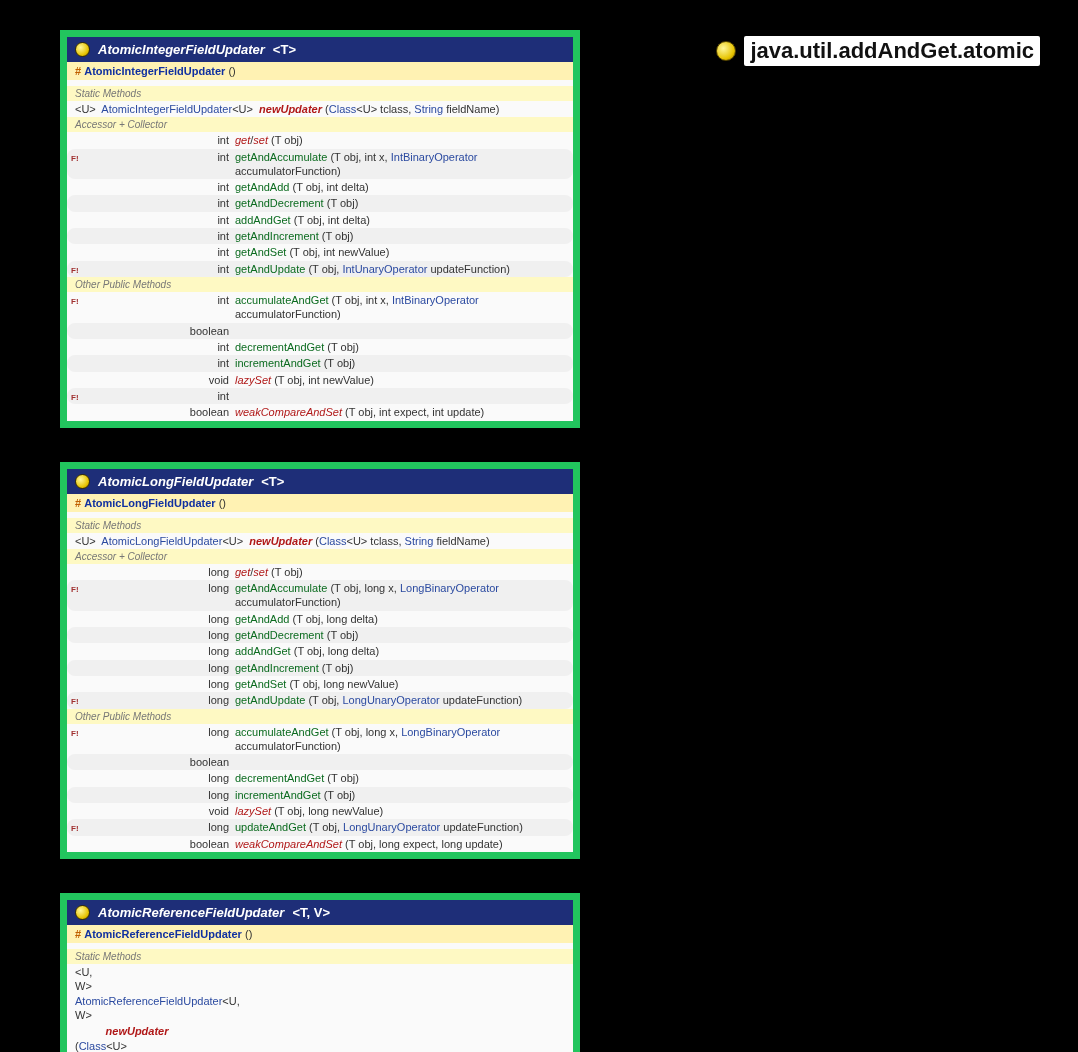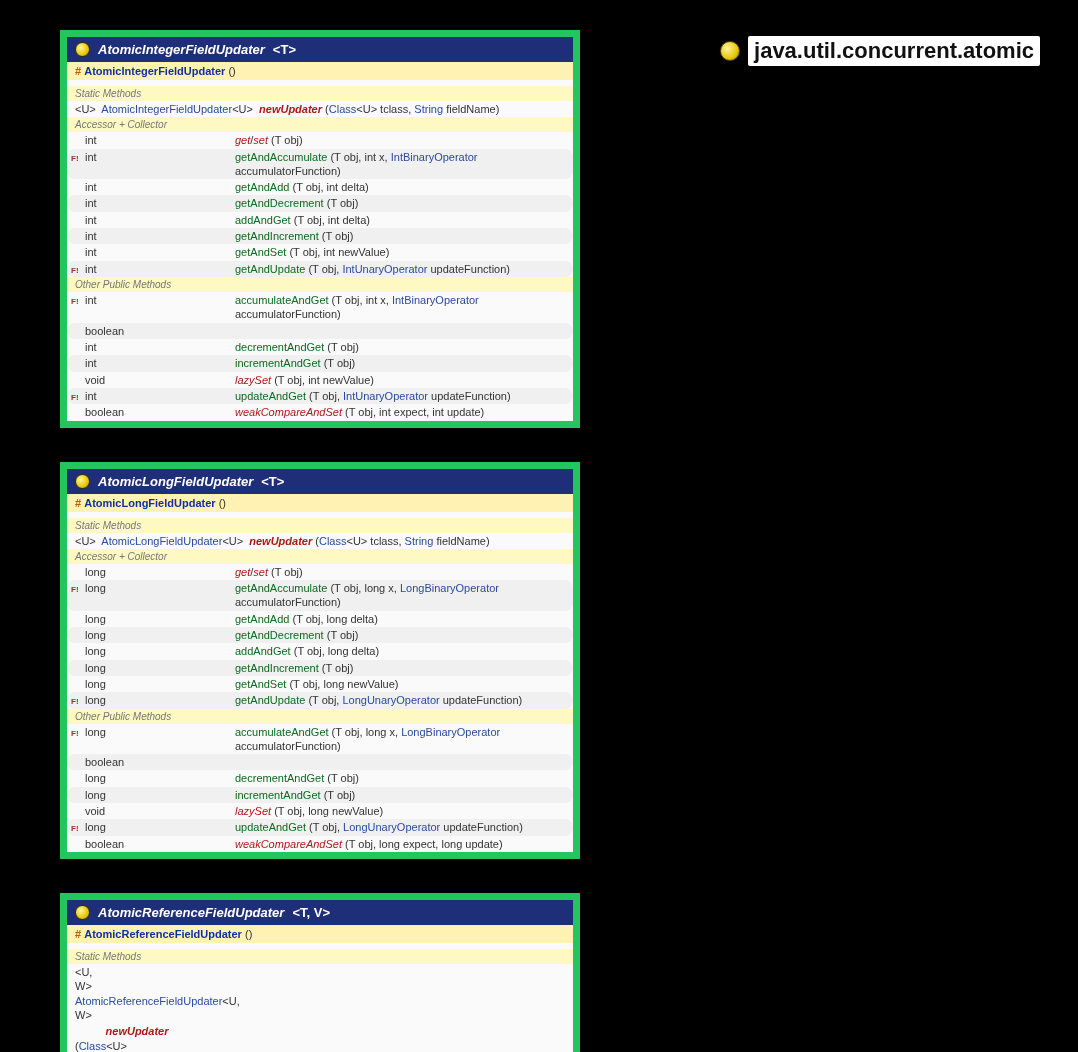--- a/index.html
+++ b/index.html
@@ -84,35 +84,35 @@
     border-radius: 8px;
   }
   .row.alt { background: #f0f0f0; }
   .row.static-row { grid-template-columns: 1fr; padding-left: 8px; padding-right: 8px; }
   .flag {
     font-size: 8px;
     font-weight: 700;
     color: #a03030;
     letter-spacing: -1px;
   }
-  .ret { padding-right: 6px; color: #333; }
+  .ret { text-align: right; padding-right: 6px; color: #333; }
   .sig { color: #333; }
   .t-type { color: #2b4aa0; }
   .m-green { color: #0b6b1f; }
   .m-red   { color: #b01818; font-style: italic; }
 
   
   .class-card.narrow .row { grid-template-columns: 14px 56px 1fr; }
 </style>
 </head>
 <body>
 
 <div class="pkg-title">
   <span class="icon"></span>
-  <span class="pkg-title-text">java.util.concurrent.atomic</span>
+  <span class="pkg-title-text">java.util.addAndGet.atomic</span>
 </div>
 
 <div id="cards">
     <div class="class-card">
       <div class="card-header">
         <span class="icon"></span>
         <span class="class-name">AtomicIntegerFieldUpdater </span>
         <span class="generic">&lt;T&gt;</span>
       </div>
       <div class="constructor-bar"><span class="hash">#</span> <span class="ctor-name">AtomicIntegerFieldUpdater</span> <span class="ctor-paren">()</span></div>
@@ -183,21 +183,20 @@
         <div class="sig"><span class="m-green">incrementAndGet</span> (T obj)</div>
       </div>
       <div class="row">
         <div class="flag"></div>
         <div class="ret">void</div>
         <div class="sig"><span class="m-red">lazySet</span> (T obj, int newValue)</div>
       </div>
       <div class="row alt">
         <div class="flag">F !</div>
         <div class="ret">int</div>
-        <div class="sig"><span class="m-green">updateAndGet</span> (T obj, <span class="t-type">IntUnaryOperator</span> updateFunction)</div>
       </div>
       <div class="row">
         <div class="flag"></div>
         <div class="ret">boolean</div>
         <div class="sig"><span class="m-red">weakCompareAndSet</span> (T obj, int expect, int update)</div>
       </div>
     </div>
     <div class="class-card">
       <div class="card-header">
         <span class="icon"></span>

